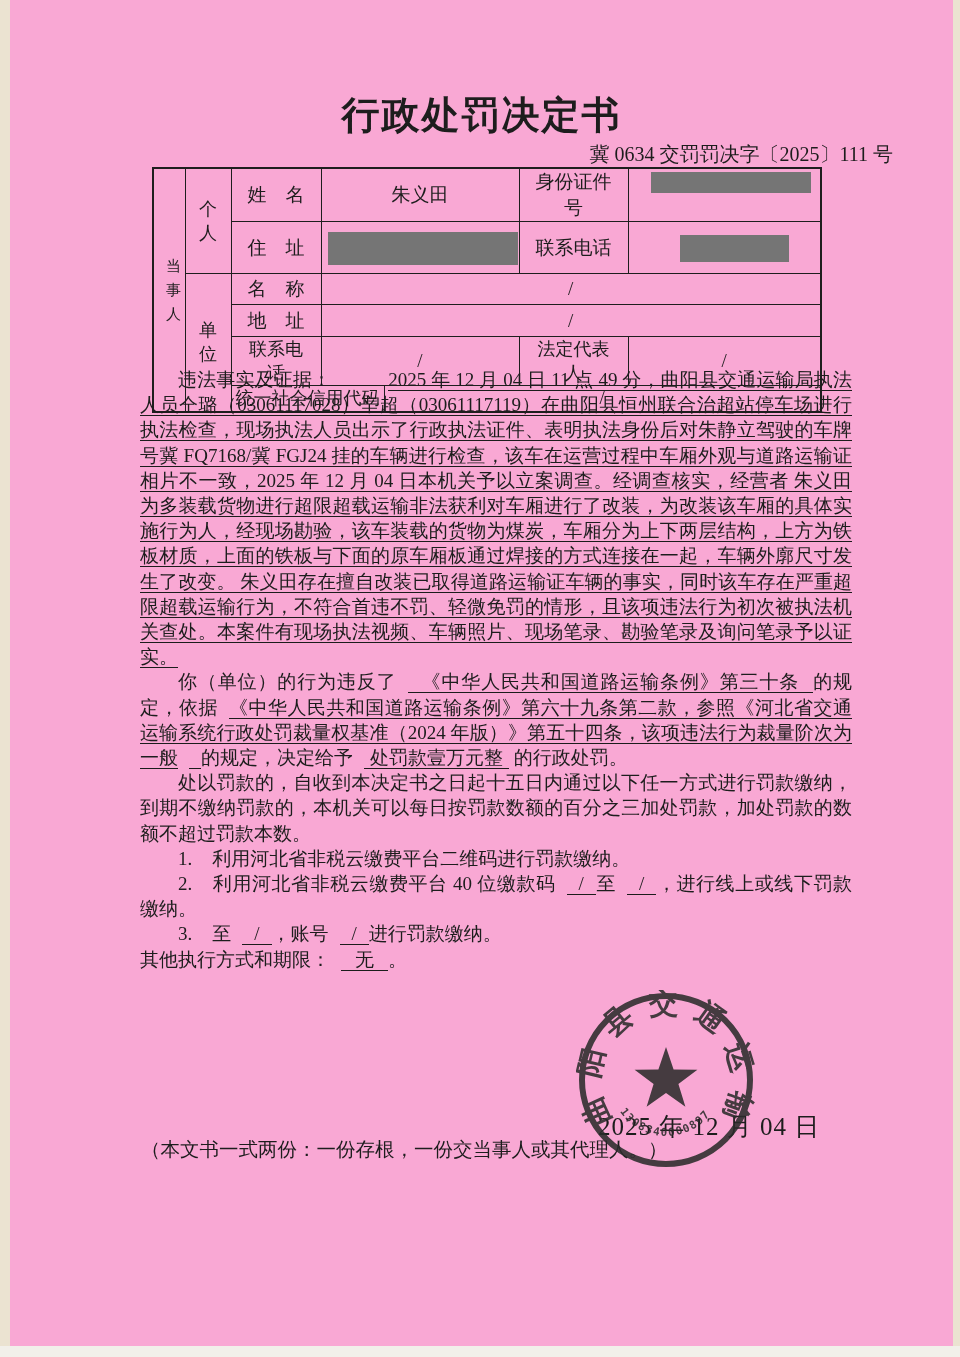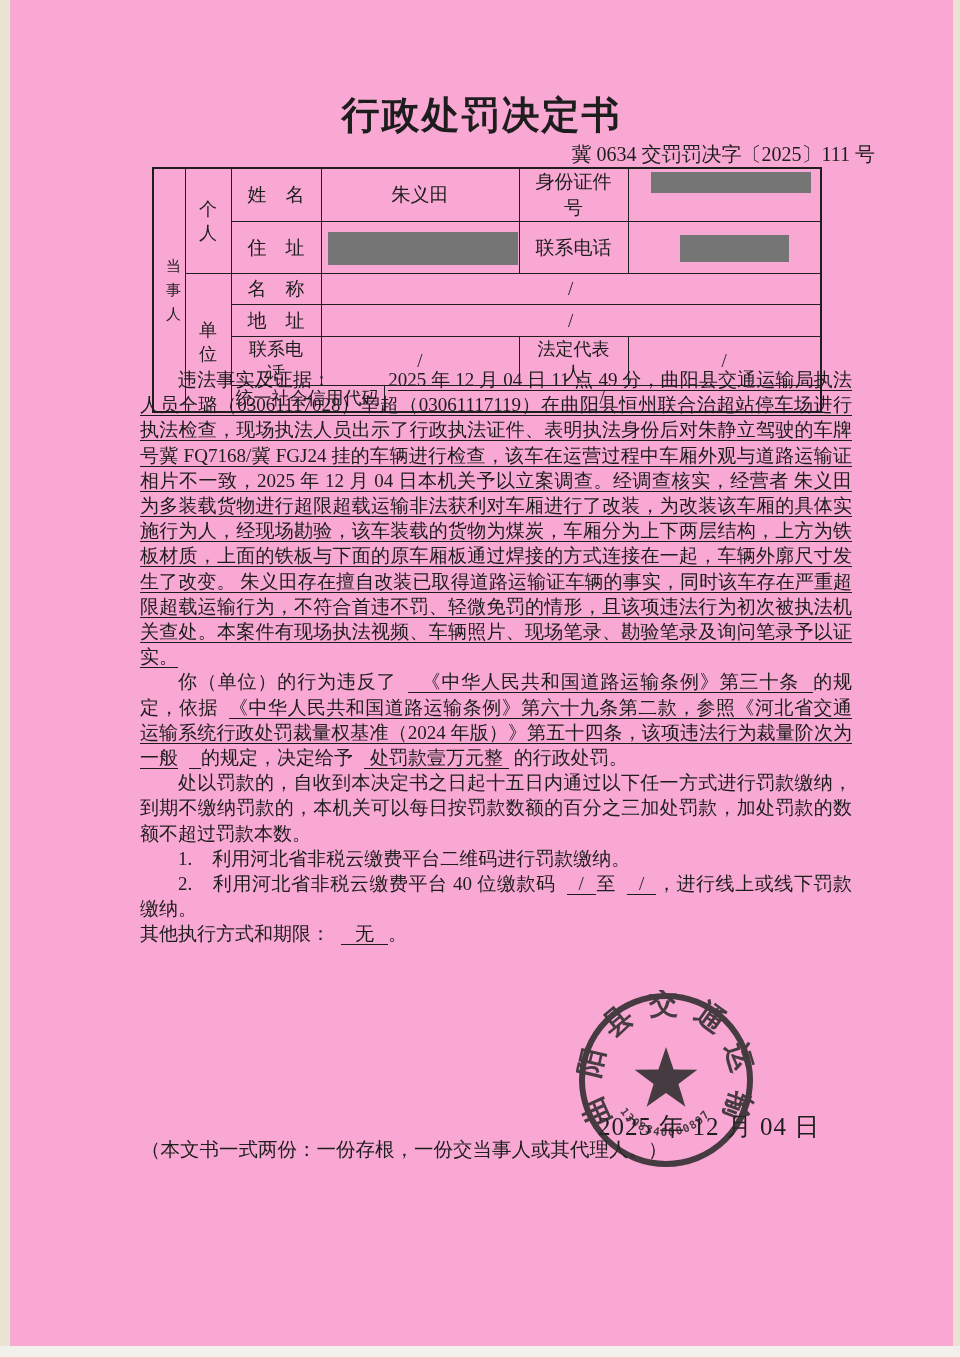--- a/index.html
+++ b/index.html
@@ -5,21 +5,21 @@
   * { margin:0; padding:0; box-sizing:border-box; }
   html,body { width:960px; }
   body { font-family:"Liberation Serif","DejaVu Serif",serif; color:#1d1d1d; }
   .scene { position:relative; width:960px; height:1357px; background:#ebe3d1; overflow:hidden; }
   .bottom-strip { position:absolute; left:0; top:1346px; width:960px; height:11px; background:#f2f0ea; }
   .paper { position:absolute; left:10px; top:0; width:943px; height:1346px; background:#f9a8d4; }
 
   .title { position:absolute; top:90px; left:0; width:100%; text-align:center;
            font-size:38px; font-weight:700; letter-spacing:2px; }
   .docno { position:absolute; top:141px; left:0; width:100%; text-align:right;
-           padding-right:78px; font-size:20px; }
+           padding-right:60px; font-size:20px; }
 
   
   table.party { position:absolute; left:142px; top:167px; width:668px;
                 border-collapse:collapse; table-layout:fixed; font-size:19px; }
   table.party td { border:1.6px solid #1e1e1e; text-align:center; vertical-align:middle;
                    padding:0 12px; overflow:hidden; }
   table.party { border:2.2px solid #1e1e1e; }
   td.vlabel { font-size:15px; line-height:1.6; word-break:break-all; padding:0 1px; }
   td.grp { font-size:18px;margin-left:16px; }
   td.lbl { font-size:19px; }
@@ -125,20 +125,21 @@
       <p><span>违法事实及证据：</span><span class="ublank"></span><span class="u">2025 年 12 月 04 日 11 点 49 分，曲阳县交通运输局执法人员仝璐（03061117028）辛超（03061117119）在曲阳县恒州联合治超站停车场进行执法检查，现场执法人员出示了行政执法证件、表明执法身份后对朱静立驾驶的车牌号冀 FQ7168/冀 FGJ24 挂的车辆进行检查，该车在运营过程中车厢外观与道路运输证相片不一致，2025 年 12 月 04 日本机关予以立案调查。经调查核实，经营者 朱义田为多装载货物进行超限超载运输非法获利对车厢进行了改装，为改装该车厢的具体实施行为人，经现场勘验，该车装载的货物为煤炭，车厢分为上下两层结构，上方为铁板材质，上面的铁板与下面的原车厢板通过焊接的方式连接在一起，车辆外廓尺寸发生了改变。 朱义田存在擅自改装已取得道路运输证车辆的事实，同时该车存在严重超限超载运输行为，不符合首违不罚、轻微免罚的情形，且该项违法行为初次被执法机关查处。本案件有现场执法视频、车辆照片、现场笔录、勘验笔录及询问笔录予以证实。</span></p>
 
       <p><span>你（单位）的行为违反了</span><span class="u pad-w">《中华人民共和国道路运输条例》第三十条</span><span>的规定，依据</span><span class="u">《中华人民共和国道路运输条例》第六十九条第二款，参照《河北省交通运输系统行政处罚裁量权基准（2024 年版）》第五十四条，该项违法行为裁量阶次为一般</span><span class="u pad-n"></span><span>的规定，决定给予</span><span class="u pad-n">处罚款壹万元整</span> <span>的行政处罚。</span></p>
 
       <p>处以罚款的，自收到本决定书之日起十五日内通过以下任一方式进行罚款缴纳，到期不缴纳罚款的，本机关可以每日按罚款数额的百分之三加处罚款，加处罚款的数额不超过罚款本数。</p>
 
       <p><span>1.</span><span class="numgap"></span><span>利用河北省非税云缴费平台二维码进行罚款缴纳。</span></p>
 
       <p><span>2.</span><span class="numgap"></span><span>利用河北省非税云缴费平台 40 位缴款码</span><span class="u slashpad">/</span><span>至</span><span class="u slashpad">/</span><span>，进行线上或线下罚款缴纳。</span></p>
 
+      <p><span>3.</span><span class="numgap"></span><span>至</span><span class="u slashpad">/</span><span>，账号</span><span class="u slashpad">/</span><span>进行罚款缴纳。</span></p>
 
       <p class="noindent"><span>其他执行方式和期限：</span><span class="u pad-w">无</span><span>。</span></p>
 
     </div>
 
     <div class="date-line">2025 年 12 月 04 日</div>
 
     <svg class="stamp" viewBox="0 0 180 180">
       <circle cx="90" cy="90" r="84" fill="none" stroke="#2b2b2b" stroke-width="6"></circle>
       <polygon points="90,57 97.6,79.5 121.4,79.8 102.4,94 109.4,116.7 90,103 70.6,116.7 77.6,94 58.6,79.8 82.4,79.5" fill="#2b2b2b"></polygon>

